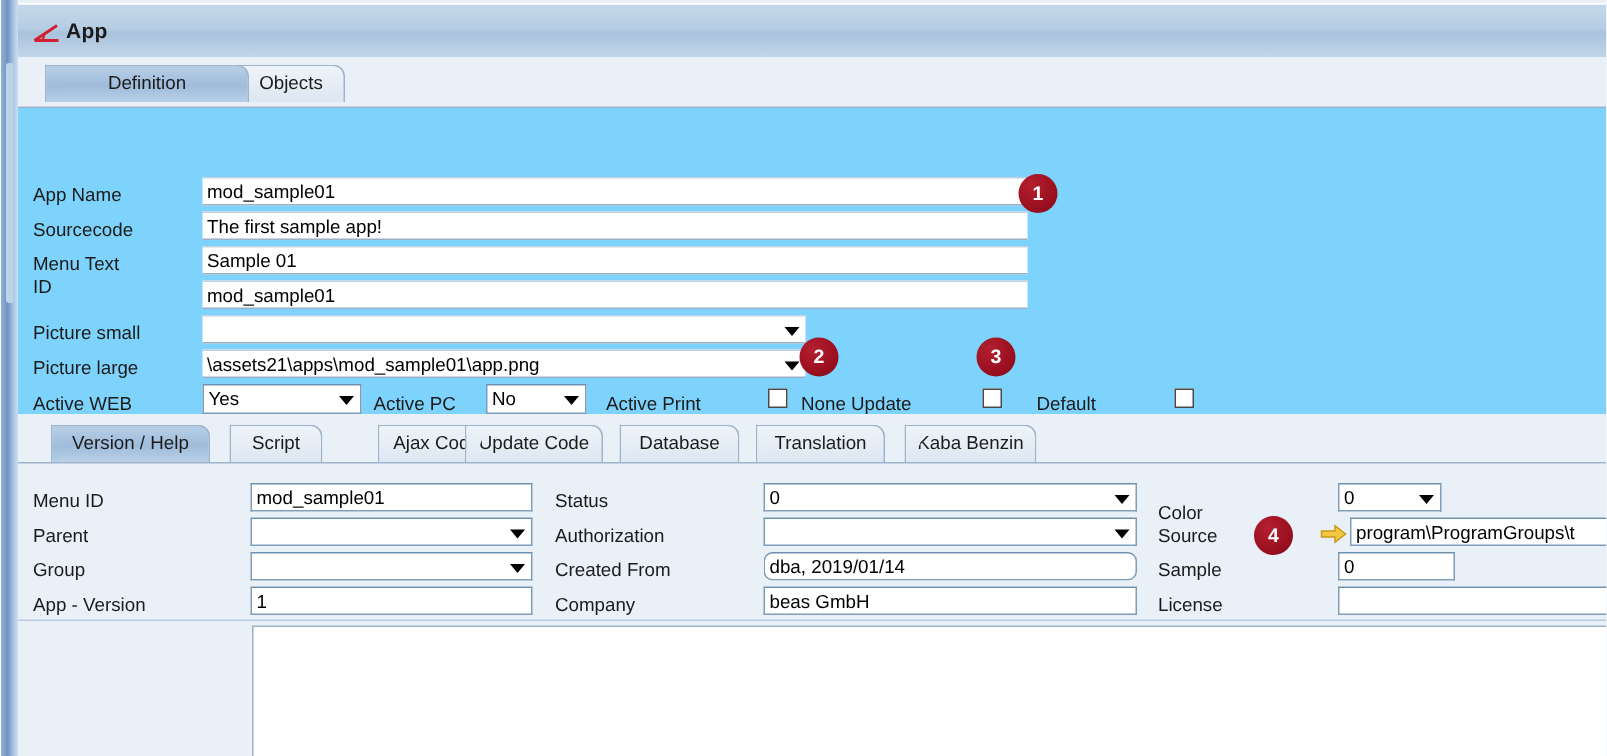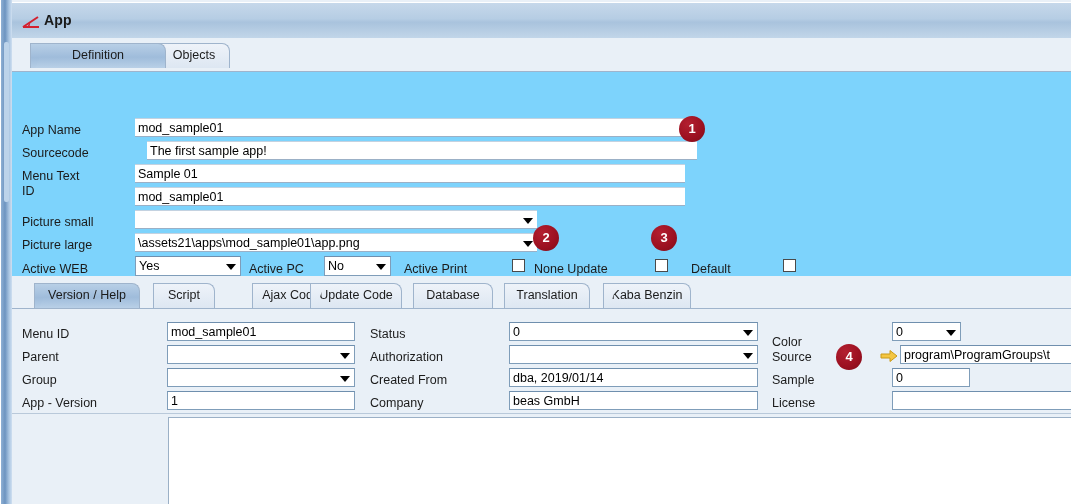--- a/index.html
+++ b/index.html
@@ -267,21 +267,21 @@
   <div id="tabstrip-top-line"></div>
 
   <div id="panel-top">
 
     <div class="lbl" style="left:10px; top:50px;">App Name</div>
     <div class="fld flat" style="left:123px; top:46px; width:550px; height:19px;">
       <span>mod_sample01</span>
     </div>
 
     <div class="lbl" style="left:10px; top:73px;">Sourcecode</div>
-    <div class="fld flat" style="left:123px; top:69px; width:550px; height:19px;margin-left:12px;">
+    <div class="fld flat" style="left:123px; top:69px; width:550px; height:19px;">
       <span>The first sample app!</span>
     </div>
 
     <div class="lbl" style="left:10px; top:96px;">Menu Text</div>
     <div class="fld flat" style="left:123px; top:92px; width:550px; height:19px;">
       <span>Sample 01</span>
     </div>
 
     <div class="lbl" style="left:10px; top:105px;margin-top:6px;">ID</div>
     <div class="fld flat" style="left:123px; top:115px; width:550px; height:19px;">
@@ -377,21 +377,21 @@
       <span class="caret"></span>
     </div>
 
     <div class="lbl" style="left:358px; top:40px;">Authorization</div>
     <div class="fld" style="left:497px; top:36px; width:249px; height:19px;">
       <span></span>
       <span class="caret"></span>
     </div>
 
     <div class="lbl" style="left:358px; top:63px;">Created From</div>
-    <div class="fld" style="left:497px; top:59px; width:249px; height:19px;">
+    <div class="fld" style="left:497px; top:59px; width:249px; height:19px;border-radius:6px;">
       <span>dba, 2019/01/14</span>
     </div>
 
     <div class="lbl" style="left:358px; top:86px;">Company</div>
     <div class="fld" style="left:497px; top:82px; width:249px; height:19px;">
       <span>beas GmbH</span>
     </div>
 
     <div class="lbl" style="left:760px; top:17px;margin-top:8px;">Color</div>
     <div class="fld" style="left:880px; top:13px; width:69px; height:19px;">

